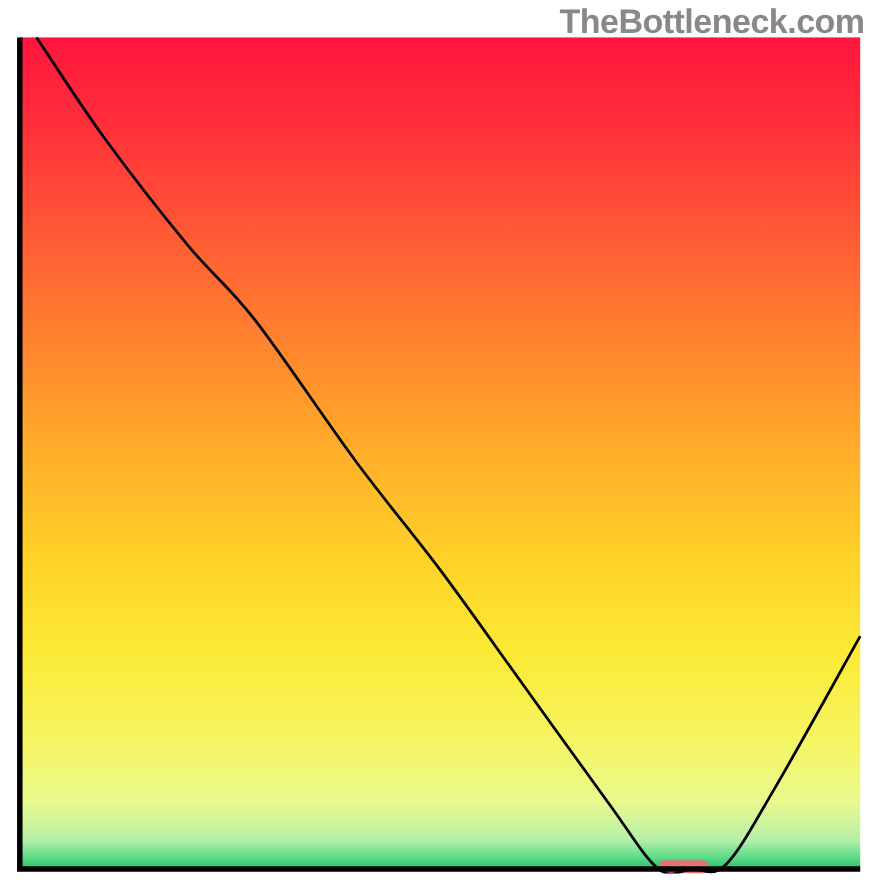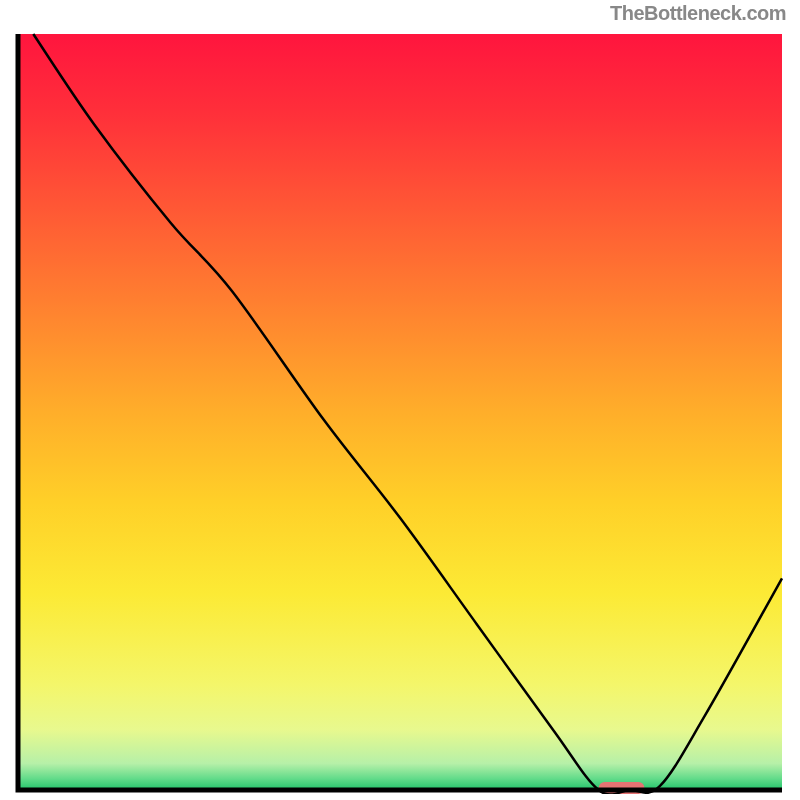--- a/index.html
+++ b/index.html
@@ -8,21 +8,21 @@
     width: 800px;
     height: 800px;
     background: #ffffff;
     font-family: Arial, Helvetica, sans-serif;
     position: relative;
   }
   .watermark {
     position: absolute;
     top: 2px;
     right: 14px;
-    font-size: 20px;
+    font-size: 31px;
     font-weight: 700;
     color: #888888;
     letter-spacing: -0.5px;
   }
   .chart-wrapper {
     position: absolute;
     left: 14px;
     top: 32px;
     width: 772px;
     height: 762px;

